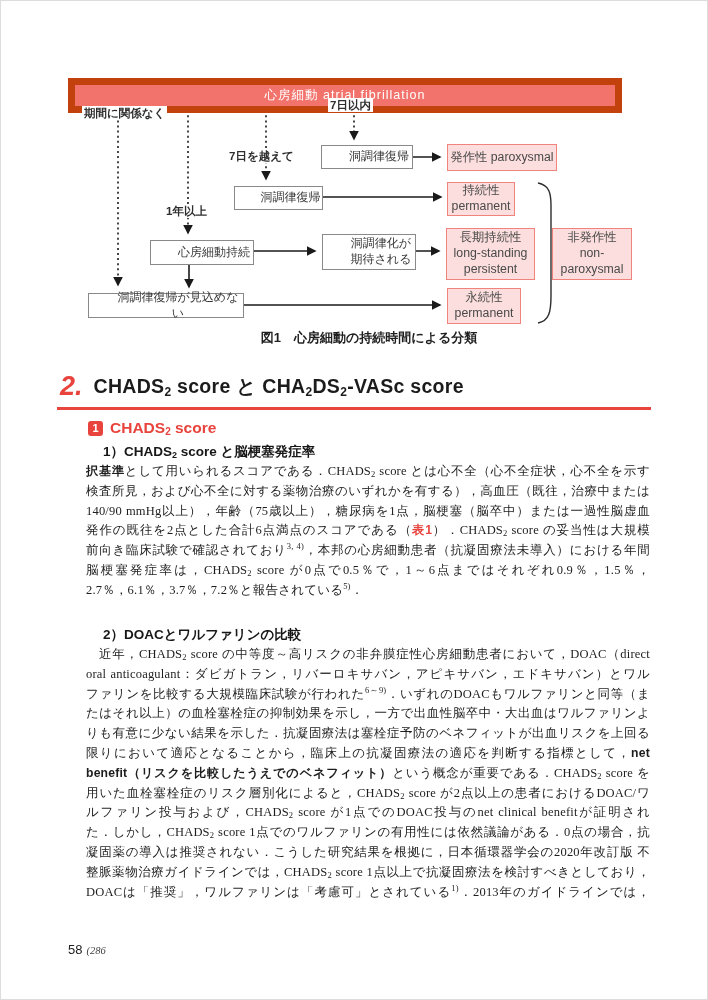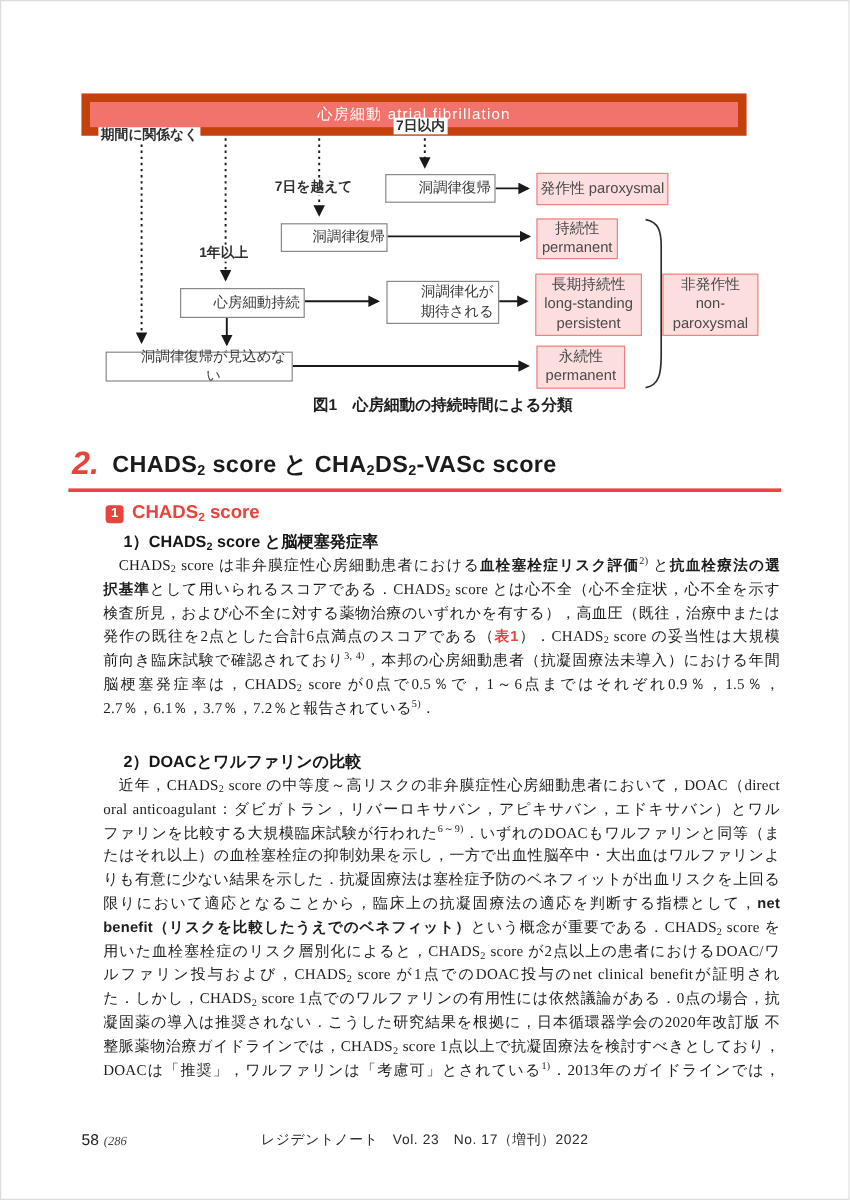--- a/index.html
+++ b/index.html
@@ -114,23 +114,23 @@
   </div>
   <div class="rule"></div>
 
   <div class="subhead">
     <span class="badge">1</span><span class="subttl"><span>CHADS</span><sub>2</sub><span> score</span></span>
   </div>
 
   <div class="h3" style="top:443px;"><span>1）CHADS</span><sub>2</sub><span> score と脳梗塞発症率</span></div>
 
   <div class="para" style="top:462px;">
-      <div class="line indent"><span>CHADS</span><sub>2</sub><span> score は非弁膜症性心房細動患者における</span><span class="em">血栓塞栓症リスク評価</span><sup>2)</sup><span> と</span><span class="em">抗血栓療法の選</span></div>
       <div class="line"><span class="em">択基準</span><span>として用いられるスコアである．CHADS</span><sub>2</sub><span> score とは心不全（心不全症状，心不全を示す</span></div>
       <div class="line"><span>検査所見，および心不全に対する薬物治療のいずれかを有する），高血圧（既往，治療中または</span></div>
+      <div class="line"><span>140/90 mmHg以上），年齢（75歳以上），糖尿病を1点，脳梗塞（脳卒中）または一過性脳虚血</span></div>
       <div class="line"><span>発作の既往を2点とした合計6点満点のスコアである（</span><span class="em red">表1</span><span>）．CHADS</span><sub>2</sub><span> score の妥当性は大規模</span></div>
       <div class="line"><span>前向き臨床試験で確認されており</span><sup>3, 4)</sup><span>，本邦の心房細動患者（抗凝固療法未導入）における年間</span></div>
       <div class="line"><span>脳梗塞発症率は，CHADS</span><sub>2</sub><span> score が0点で0.5％で，1～6点まではそれぞれ0.9％，1.5％，</span></div>
       <div class="line last"><span>2.7％，6.1％，3.7％，7.2％と報告されている</span><sup>5)</sup><span>．</span></div>
     </div>
 
   <div class="h3" style="top:626px;"><span>2）DOACとワルファリンの比較</span></div>
 
   <div class="para" style="top:645px;">
       <div class="line indent"><span>近年，CHADS</span><sub>2</sub><span> score の中等度～高リスクの非弁膜症性心房細動患者において，DOAC（direct</span></div>
@@ -142,15 +142,14 @@
       <div class="line"><span class="em">benefit（リスクを比較したうえでのベネフィット）</span><span>という概念が重要である．CHADS</span><sub>2</sub><span> score を</span></div>
       <div class="line"><span>用いた血栓塞栓症のリスク層別化によると，CHADS</span><sub>2</sub><span> score が2点以上の患者におけるDOAC/ワ</span></div>
       <div class="line"><span>ルファリン投与および，CHADS</span><sub>2</sub><span> score が1点でのDOAC投与のnet clinical benefitが証明され</span></div>
       <div class="line"><span>た．しかし，CHADS</span><sub>2</sub><span> score 1点でのワルファリンの有用性には依然議論がある．0点の場合，抗</span></div>
       <div class="line"><span>凝固薬の導入は推奨されない．こうした研究結果を根拠に，日本循環器学会の2020年改訂版 不</span></div>
       <div class="line"><span>整脈薬物治療ガイドラインでは，CHADS</span><sub>2</sub><span> score 1点以上で抗凝固療法を検討すべきとしており，</span></div>
       <div class="line"><span>DOACは「推奨」，ワルファリンは「考慮可」とされている</span><sup>1)</sup><span>．2013年のガイドラインでは，</span></div>
     </div>
 
   <div class="pageno"><span>58</span><span class="alt">(286</span></div>
-  <div class="journal">レジデントノート　Vol. 23　No. 17（増刊）2022</div>
 
 </div>
 
 </body></html>

